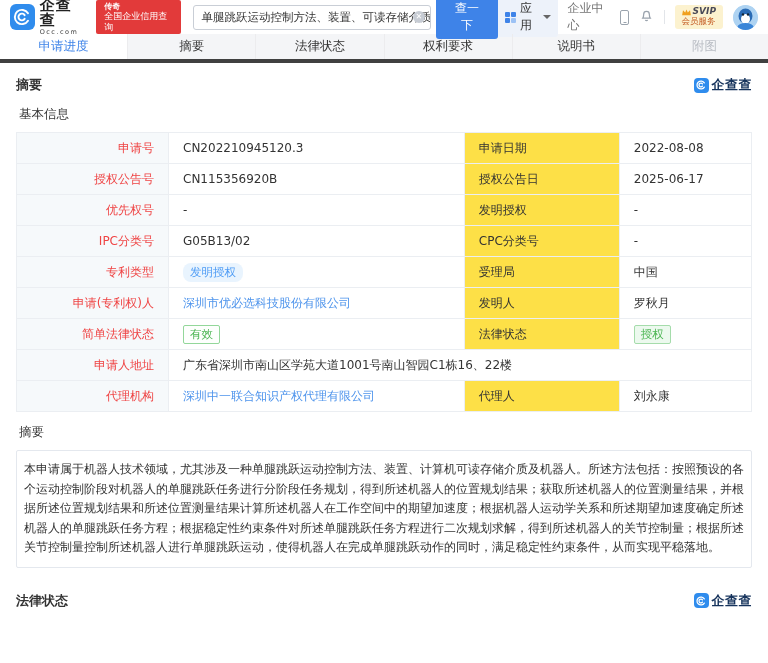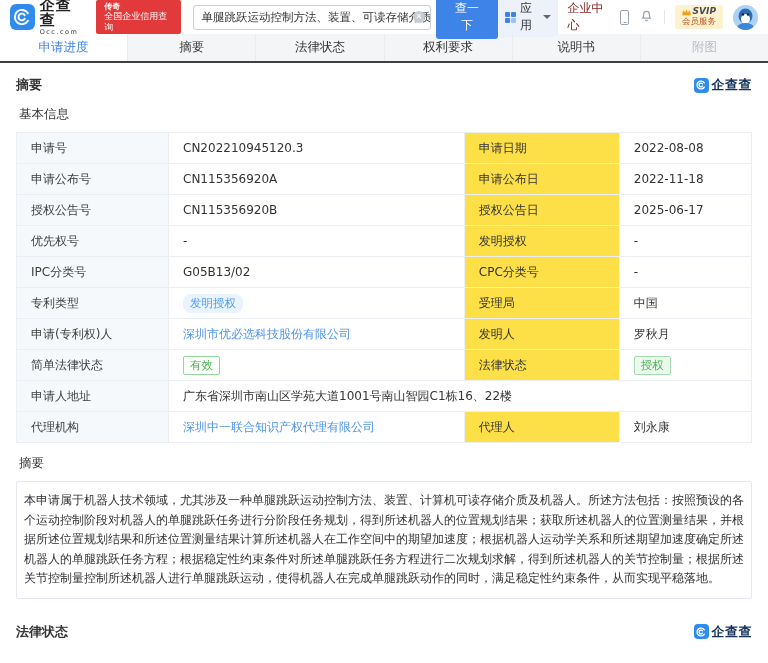--- a/index.html
+++ b/index.html
@@ -22,48 +22,48 @@
   .clear-ic { position:absolute; right:5px; top:50%; transform:translateY(-50%); width:12px; height:12px; border-radius:50%;
     background:#c7ccd4; color:#fff; font-size:8px; line-height:12px; text-align:center; }
   .search-btn { height:43px; padding:0 14px; margin-left:5px; background:#3e83e8; color:#fff; font-size:12px;
     border:none; border-radius:3px; display:flex; align-items:center; }
   .hdr-right { margin-left:auto; display:flex; align-items:center; gap:10px; }
   .apps-pill { display:flex; align-items:center; gap:4px; background:#edf2fa; border-radius:3px; padding:3px 7px; font-size:12px; color:#333; }
   .grid-ic { display:grid; grid-template-columns:5px 5px; grid-template-rows:5px 5px; gap:1px; }
   .grid-ic i { background:#3e83e8; border-radius:1px; }
   .grid-ic i:nth-child(4){ background:#9cc2f5; }
   .caret { width:0; height:0; border-left:4px solid transparent; border-right:4px solid transparent; border-top:4px solid #666; }
-  .txt-link { font-size:12px; color:#7f1d1d; }
+  .txt-link { font-size:12px; color:#737373; }
   .phone-ic { width:9px; height:15px; border:1.3px solid #9aa3ad; border-radius:2px; position:relative; }
   .phone-ic:after { content:""; position:absolute; bottom:1px; left:50%; transform:translateX(-50%); width:3px; height:1px; background:#9aa3ad; }
   .sep { width:1px; height:14px; background:#e2e5e9; }
-  .svip { background:#fcf2cf; border-radius:3px; padding:2px 7px; line-height:1.1; text-align:right; }
+  .svip { background:#fcf2cf; border-radius:3px; padding:2px 7px; line-height:1.1; text-align:left; }
   .svip .l1 { font-size:9px; font-weight:bold; font-style:italic; color:#4a4a58; display:flex; align-items:center; gap:2px; justify-content:center; }
   .svip .l2 { font-size:8.5px; color:#c2571f; }
   .avatar { width:25px; height:25px; border-radius:50%; background:#bfdcf4; overflow:hidden; flex:none; }
 
   
-  .tabs { height:29px; display:flex; background:#f4f5f7; border-bottom:2px solid #404040; }
+  .tabs { height:29px; display:flex; background:#f4f5f7; border-bottom:4px solid #404040; }
   .tab { flex:1; display:flex; align-items:center; justify-content:center; font-size:12.5px; color:#333; border-right:1px solid #ececee; }
   .tab:last-child { border-right:none; }
   .tab.active { background:#fff; color:#3e83e8; }
   .tab.disabled { color:#b9bdc4; }
 
   
   .content { padding:0 16px; }
   .sec-head { display:flex; align-items:center; justify-content:space-between; margin-top:13px; }
   .sec-title { font-size:13px; font-weight:bold; color:#333; }
   .qcc-mark { display:flex; align-items:center; gap:3px; }
   .qcc-mark .mk-ic { width:15px; height:15px; border-radius:4px; background:#2f8ced; display:flex; align-items:center; justify-content:center; }
   .qcc-mark .mk-tx { font-size:13px; font-weight:bold; color:#16335c; letter-spacing:0.5px; }
   .sub-title { font-size:12.5px; color:#333; margin:12px 3px 9px; }
 
   table.info { width:100%; border-collapse:collapse; font-size:12px; }
   table.info td { border:1px solid #ebeef2; height:31px; padding:0 14px; vertical-align:middle; }
-  td.lbl { background:#f6f9fb; width:152px; color:#404040; }
+  td.lbl { background:#f6f9fb; width:152px; color:#ef4444;text-align:right; }
   td.lbl2 { background:#fde047; width:155px; color:#333; }
   td.val { background:#fff; }
   .link { color:#4e94ec; }
   .badge-blue { display:inline-block; background:#e9f4fe; color:#4e9cf5; padding:2px 7px; border-radius:8px; font-size:11.5px; }
   .badge-green-o { display:inline-block; background:#fdfffd; color:#4cb553; border:1px solid #93d79a; padding:1px 6px; border-radius:2px; font-size:11.5px; }
   .badge-green { display:inline-block; background:#ecf9ee; color:#4cb553; border:1px solid #a5dcab; padding:1px 6px; border-radius:2px; font-size:11.5px; }
 
   .abstract-box { border:1px solid #e4e8ee; border-radius:2px; padding:9px 7px; font-size:12px; line-height:19.5px;
     color:#333; text-align:justify; margin-top:2px; }
 </style>
@@ -170,26 +170,20 @@
 
   <table class="info">
     <tbody>
         <tr>
       <td class="lbl">申请号</td>
       <td class="val">CN202210945120.3</td>
       <td class="lbl2">申请日期</td>
       <td class="val">2022-08-08</td>
     </tr>
     <tr>
-      <td class="lbl">申请公布号</td>
-      <td class="val">CN115356920A</td>
-      <td class="lbl2">申请公布日</td>
-      <td class="val">2022-11-18</td>
-    </tr>
-    <tr>
       <td class="lbl">授权公告号</td>
       <td class="val">CN115356920B</td>
       <td class="lbl2">授权公告日</td>
       <td class="val">2025-06-17</td>
     </tr>
     <tr>
       <td class="lbl">优先权号</td>
       <td class="val">-</td>
       <td class="lbl2">发明授权</td>
       <td class="val">-</td>

